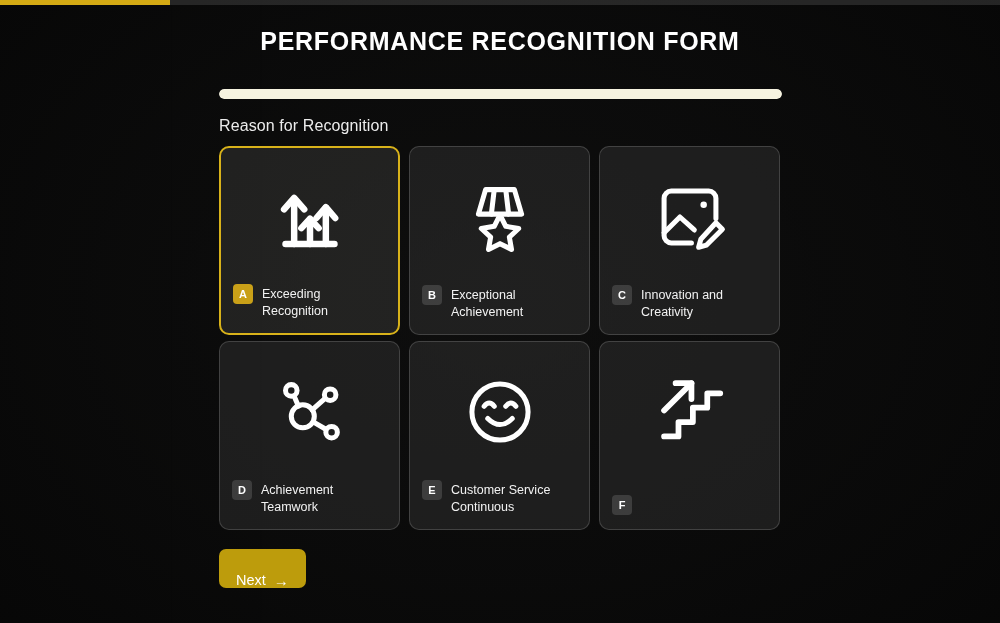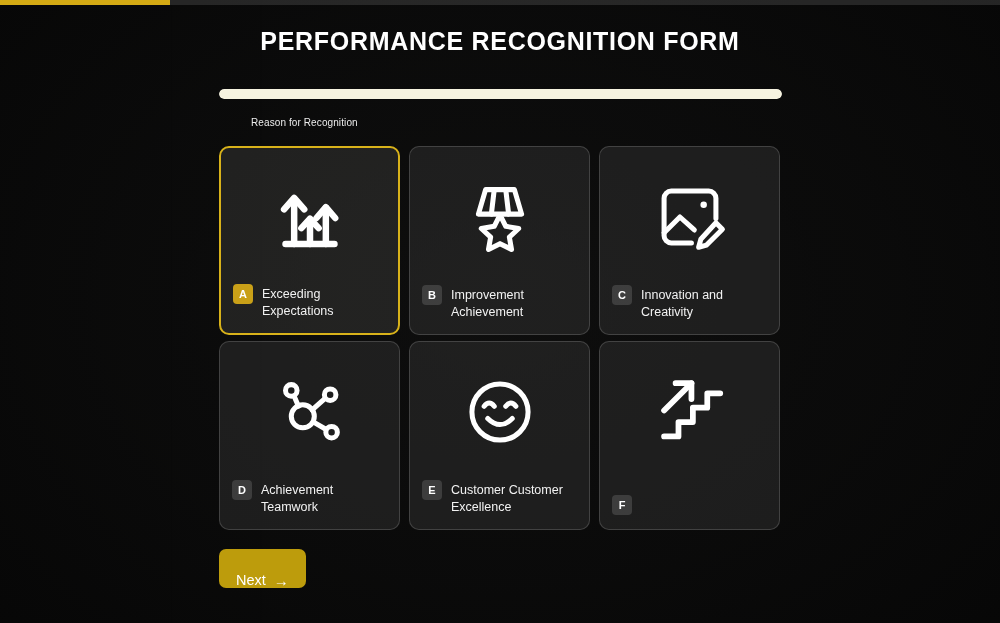--- a/index.html
+++ b/index.html
@@ -128,23 +128,22 @@
     height: 100%;
     border-radius: 6px;
     background: #f6f3e0;
   }
 
   .question-label {
     position: absolute;
     top: 117px;
     left: 219px;
     color: #ececec;
-    font-size: 10px;
+    font-size: 16px;
     letter-spacing: 0.1px;
-    margin-left: 32px;
   }
 
   
   .options {
     position: absolute;
     top: 146px;
     left: 219px;
     width: 563px;
     display: grid;
     grid-template-columns: repeat(3, 181px);
@@ -267,35 +266,35 @@
       <path d="M28 86 V24"></path>
               <path d="M14 38 L28 22 L42 38"></path>
       <path d="M50 86 V52"></path>
               <path d="M38 64 L50 51 L62 64"></path>
       <path d="M72 86 V36"></path>
               <path d="M59 50 L72 35 L85 50"></path>
     </svg>
           </div>
           <div class="card-foot">
             <span class="badge">A</span>
-            <span class="card-label">Exceeding Expectations</span>
+            <span class="card-label">Exceeding Recognition</span>
           </div>
         </div>
         <div class="option-card">
           <div class="card-icon">
     <svg viewBox="0 0 100 100" fill="none" stroke="#fff" stroke-width="7" stroke-linecap="round" stroke-linejoin="round">
       <path d="M30 12 H70 L80 46 H20 Z"></path>
       <path d="M42 12 L38 46"></path>
               <path d="M58 12 L62 46"></path>
       <path d="M50 47 L58 63 L76 66 L63 78 L66 95 L50 87 L34 95 L37 78 L24 66 L42 63 Z"></path>
     </svg>
           </div>
           <div class="card-foot">
             <span class="badge">B</span>
-            <span class="card-label">Improvement Achievement</span>
+            <span class="card-label">Exceptional Achievement</span>
           </div>
         </div>
         <div class="option-card">
           <div class="card-icon">
     <svg viewBox="0 0 100 100" fill="none" stroke="#fff" stroke-width="7" stroke-linecap="round" stroke-linejoin="round">
       <path d="M86 52 V24 a10 10 0 0 0-10-10 H24 a10 10 0 0 0-10 10 v52 a10 10 0 0 0 10 10 h28"></path>
       <circle cx="69" cy="33" r="4.5" fill="#fff" stroke="none"></circle>
       <path d="M14 72 L36 50 L56 68"></path>
       <path d="M86 58 L95 67 L73 89 L62 92 L65 81 Z"></path>
     </svg>
@@ -326,21 +325,21 @@
           <div class="card-icon">
     <svg viewBox="0 0 100 100" fill="none" stroke="#fff" stroke-width="7" stroke-linecap="round" stroke-linejoin="round">
       <circle cx="50" cy="50" r="39"></circle>
       <path d="M28 42 q7 -9 14 0"></path>
       <path d="M58 42 q7 -9 14 0"></path>
       <path d="M33 59 q17 17 34 0"></path>
     </svg>
           </div>
           <div class="card-foot">
             <span class="badge">E</span>
-            <span class="card-label">Customer Customer Excellence</span>
+            <span class="card-label">Customer Service Continuous</span>
           </div>
         </div>
         <div class="option-card">
           <div class="card-icon">
     <svg viewBox="0 0 100 100" fill="none" stroke="#fff" stroke-width="8" stroke-linecap="round" stroke-linejoin="round">
       <path d="M14 84 H34 V64 H54 V44 H74 V24 H92"></path>
       <path d="M14 48 L52 10"></path>
       <path d="M30 10 H52 V32"></path>
     </svg>
           </div>

